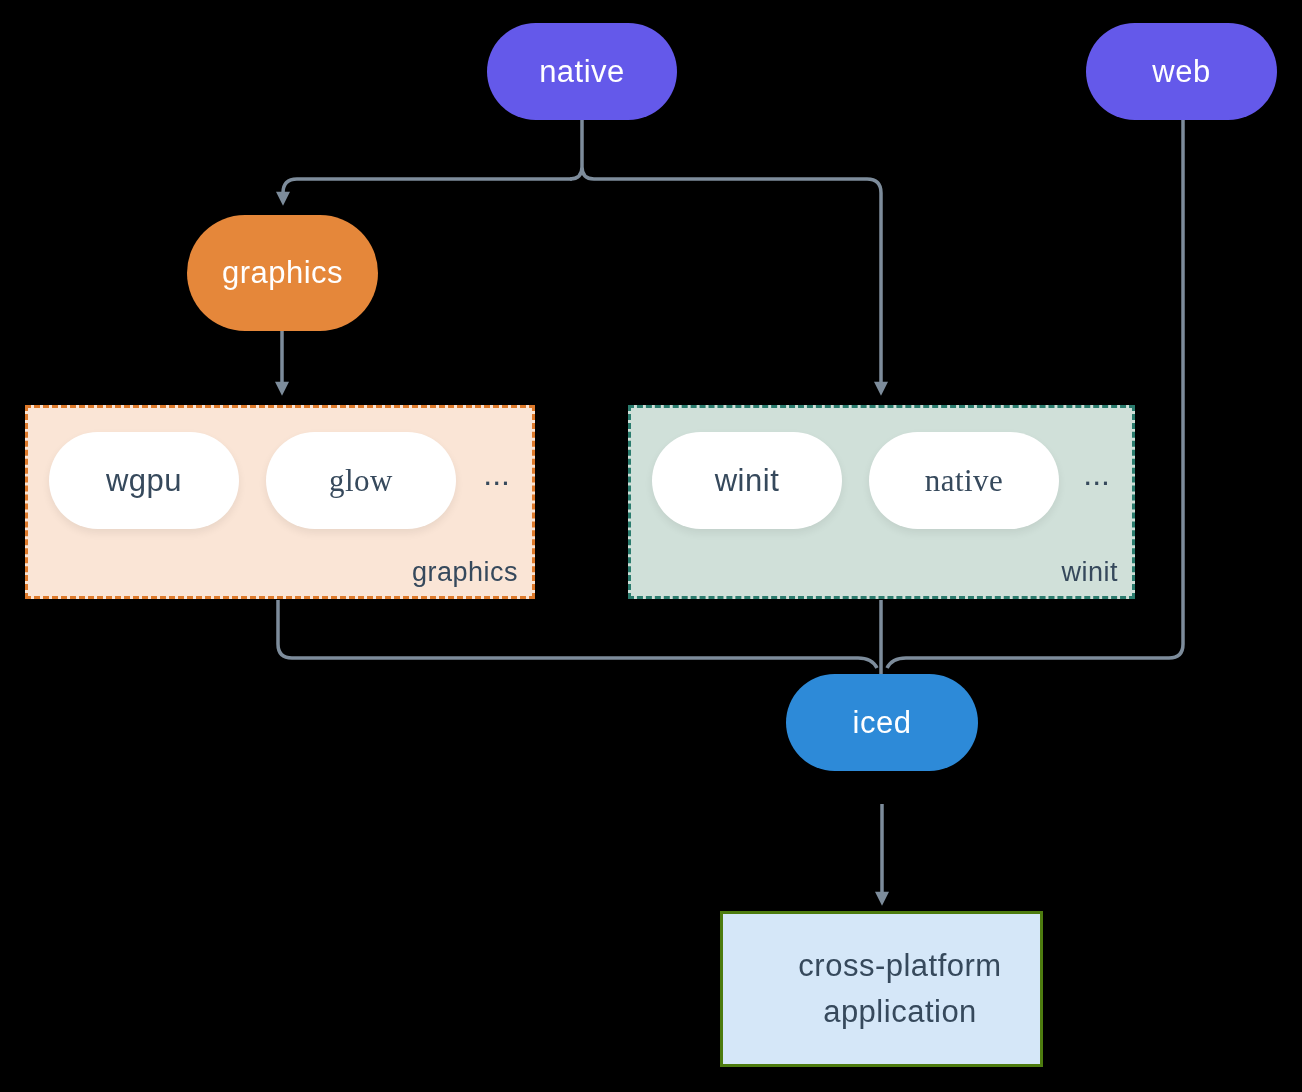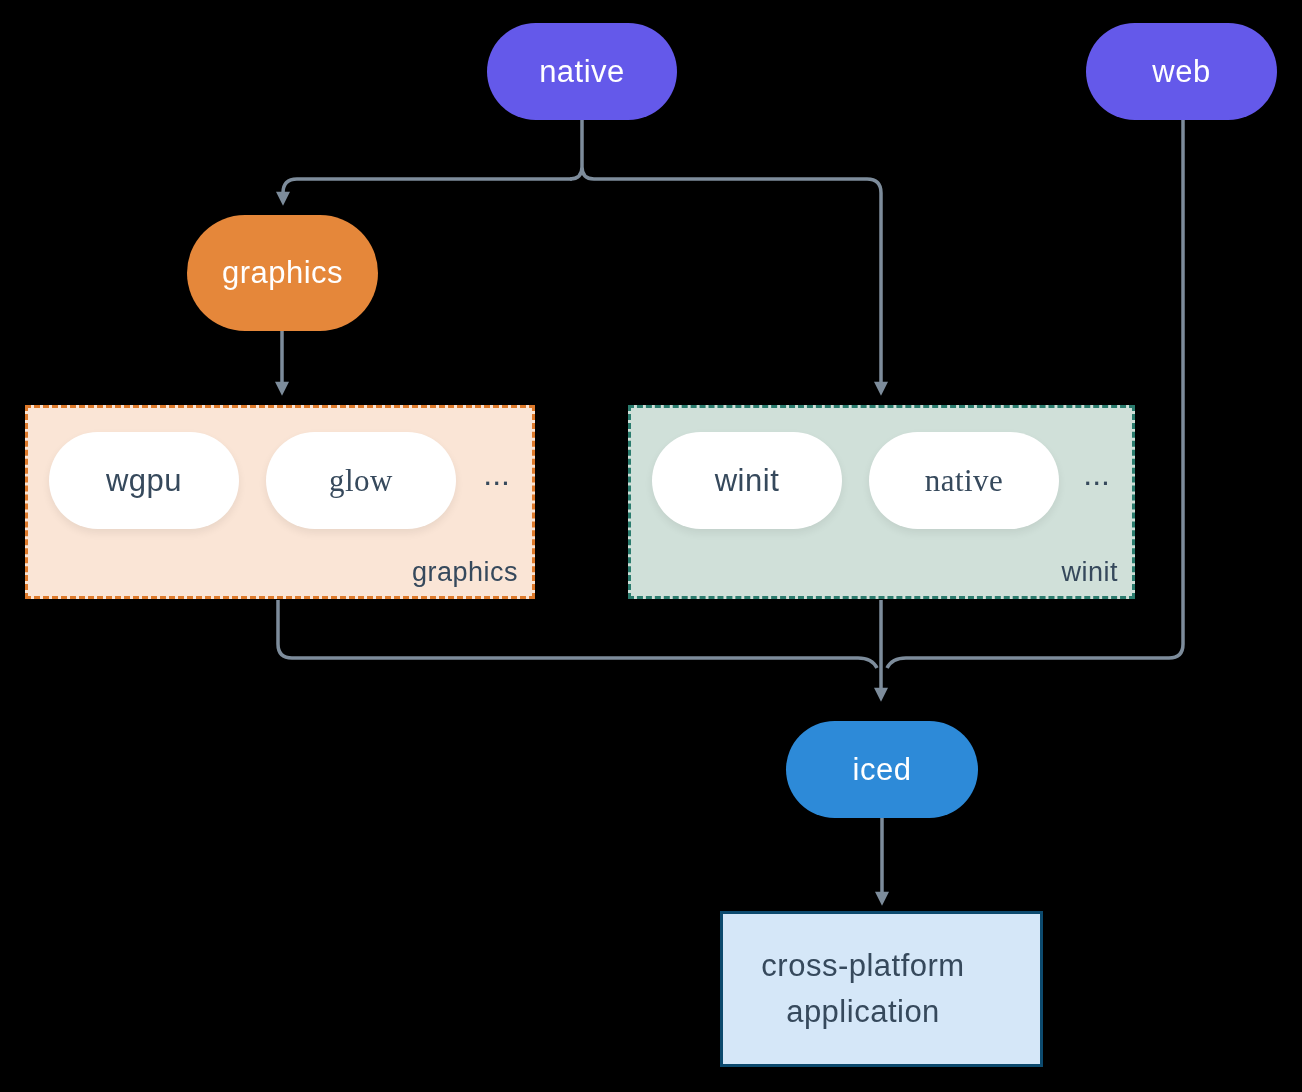--- a/index.html
+++ b/index.html
@@ -25,21 +25,21 @@
     font-size: 31px;
     letter-spacing: 0.5px;
     color: #ffffff;
   }
   .pill.white-pill { background: #ffffff; box-shadow: 0 4px 8px rgba(0,0,0,0.07); }
   .pill.white-pill .pill-label { color: #36495c; }
 
   #node-native   { left: 487px; top: 23px;  width: 190px; height: 97px; background: #6459ea; }
   #node-web      { left: 1086px; top: 23px; width: 191px; height: 97px; background: #6459ea; align-items: center; }
   #node-graphics { left: 187px; top: 215px; width: 191px; height: 116px; background: #e5873a; }
-  #node-iced     { left: 786px; top: 721px; width: 192px; height: 97px; background: #2d8ad8; text-align: right; }
+  #node-iced     { left: 786px; top: 674px; width: 192px; height: 97px; background: #2d8ad8; text-align: right; }
 
   .group {
     position: absolute;
     box-sizing: border-box;
     top: 405px;
     height: 194px;
   }
   #group-renderers {
     left: 25px; width: 510px;
     background: #fae5d6;
@@ -66,24 +66,24 @@
     letter-spacing: 0.5px;
     color: #36495c;
   }
 
   #node-application {
     position: absolute;
     left: 720px; top: 911px;
     width: 323px; height: 156px;
     box-sizing: border-box;
     background: #d5e7f8;
-    border: 3px solid #0c4a6e;
+    border: 3px solid #4d7c0f;
     display: flex;
     align-items: center;
-    justify-content: flex-start;
+    justify-content: flex-end;
     text-align: center;
   }
   #node-application .app-label {
     font-size: 31px;
     line-height: 1.5;
     letter-spacing: 0.5px;
     color: #36495c;
     width: 280px;
   }
 </style>

